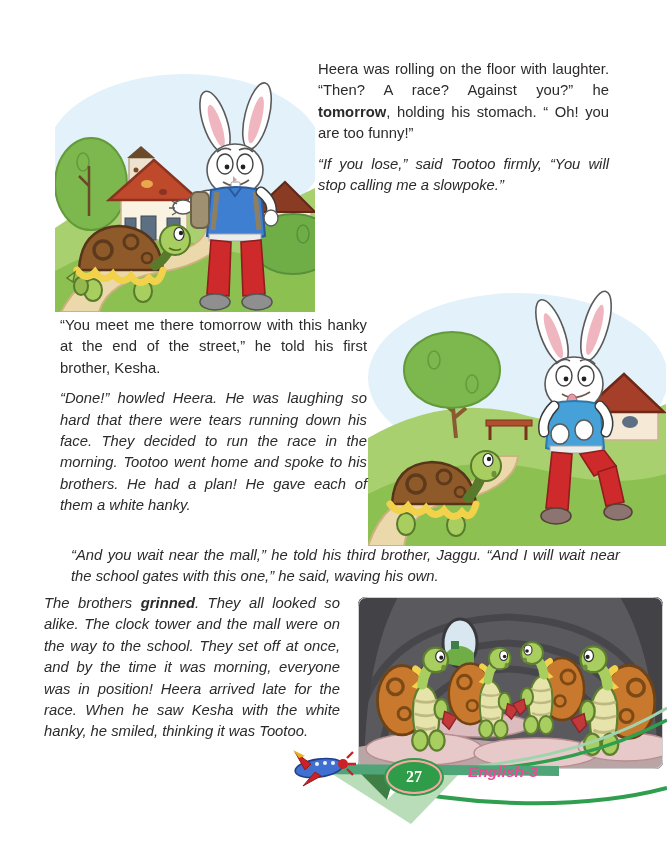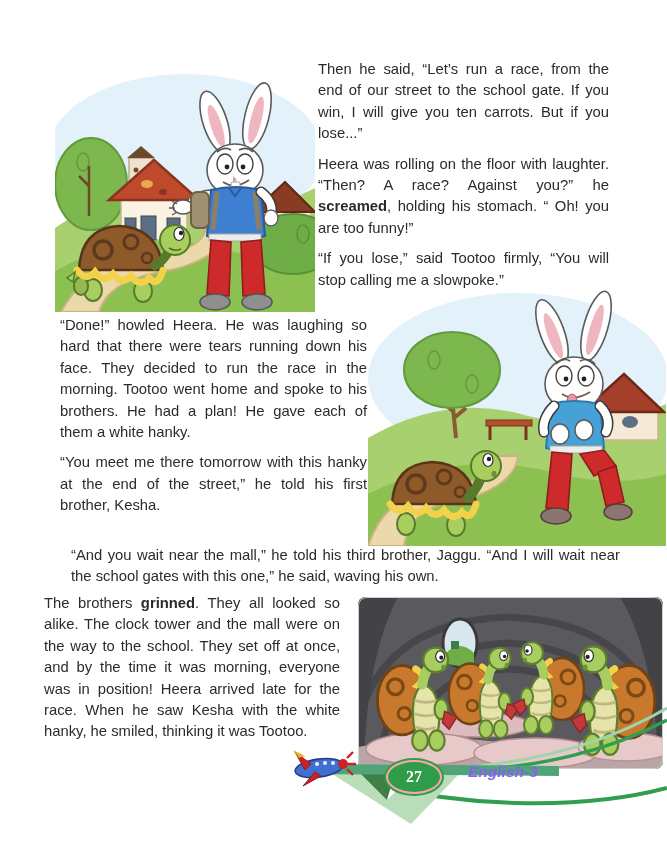--- a/index.html
+++ b/index.html
@@ -1,34 +1,34 @@
 <!DOCTYPE html>
 <html><head>
 <meta charset="utf-8">
 <style>
   html,body{margin:0;padding:0;background:#fff;}
   .page{position:relative;width:667px;height:847px;background:#ffffff;
         font-family:"Liberation Sans",sans-serif;color:#2d2a2b;overflow:hidden;}
   .abs{position:absolute;}
   .txt p{margin:0 0 9px 0;font-size:14.8px;line-height:21.4px;text-align:justify;}
-  .txt p:last-child{margin-bottom:0;}
+  .txt p:last-child{margin-bottom:0;font-style:italic;}
   b{font-weight:bold;}
   .col-topright{left:318px;top:59px;width:291px;}
   .col-midleft{left:60px;top:315px;width:307px;}
   .full-para{left:71px;top:545px;width:549px;}
   .col-botleft{left:44px;top:593px;width:296px;}
   .illus{display:block;}
   .illus1{left:55px;top:66px;}
   .illus2{left:368px;top:288px;}
   .illus3{left:358px;top:597px;}
   .page-badge{left:386px;top:760px;width:52px;height:30px;border-radius:50%;
       background:#2e9c48;border:2px solid #fca5a5;box-shadow:0 0 0 2px #2e9c48;
       display:flex;align-items:center;justify-content:center;
       font-family:"Liberation Serif",serif;font-weight:bold;font-size:16px;color:#ffffff;z-index:4;}
-  .book-title{left:468px;top:763px;font-style:italic;font-weight:bold;font-size:15.5px;color:#8b5cf6;z-index:4;}
+  .book-title{left:468px;top:763px;font-style:italic;font-weight:bold;font-size:15.5px;color:#ec4899;z-index:4;}
   .footer-art{left:283px;top:700px;z-index:2;}
 </style>
 </head>
 <body>
 
 <div class="page">
 
   <svg class="abs illus illus1" width="260" height="246" viewBox="0 0 260 246" role="img" aria-label="Heera the rabbit with a backpack talking to Tootoo the tortoise on a village path with houses and trees">
     <g>
       <ellipse cx="130" cy="88" rx="138" ry="80" fill="#e3f1fa"></ellipse>
@@ -113,22 +113,21 @@
       <ellipse cx="78" cy="130" rx="7" ry="8" fill="#ffffff" stroke="#5a5a5a" stroke-width="1.4"></ellipse>
       <rect x="16" y="146" width="52" height="7" fill="#ececec" stroke="#aaa"></rect>
       <path d="M18,152 L38,154 L36,208 L14,206 Z" fill="#ce2a2b" stroke="#8f1d1e" stroke-width="1.6"></path>
       <path d="M48,154 L68,152 L72,206 L50,208 Z" fill="#ce2a2b" stroke="#8f1d1e" stroke-width="1.6"></path>
       <ellipse cx="22" cy="214" rx="15" ry="8" fill="#8f8f8f" stroke="#555" stroke-width="1.6"></ellipse>
       <ellipse cx="64" cy="214" rx="15" ry="8" fill="#8f8f8f" stroke="#555" stroke-width="1.6"></ellipse>
     </g>
   </svg>
 
   <div class="abs txt col-topright">
-    <p>Then he said, “Let’s run a race, from the end of our street to the school gate. If you win, I will give you ten carrots. But if you lose...”</p>
-    <p><span>Heera was rolling on the floor with laughter. “Then? A race? Against you?” he </span><b>screamed</b><span>, holding his stomach. “ Oh! you are too funny!”</span></p>
+    <p><span>Heera was rolling on the floor with laughter. “Then? A race? Against you?” he </span><b>tomorrow</b><span>, holding his stomach. “ Oh! you are too funny!”</span></p>
     <p>“If you lose,” said Tootoo firmly, “You will stop calling me a slowpoke.”</p>
   </div>
 
   <svg class="abs illus illus2" width="298" height="258" viewBox="0 0 298 258" role="img" aria-label="Heera the rabbit laughing and holding his chest while Tootoo the tortoise watches near a tree and house">
     <g>
       <ellipse cx="150" cy="90" rx="150" ry="85" fill="#e3f1fa"></ellipse>
       <path d="M0,150 Q80,104 160,128 Q230,146 298,116 L298,258 L0,258 Z" fill="#a8d06e"></path>
       <path d="M0,206 Q95,158 190,186 Q250,200 298,186 L298,258 L0,258 Z" fill="#8cc152"></path>
     </g>
     <g>
@@ -190,22 +189,22 @@
       <rect x="22" y="150" width="52" height="7" fill="#ececec" stroke="#aaa"></rect>
       <path d="M24,156 L44,158 L40,214 L18,212 Z" fill="#ce2a2b" stroke="#8f1d1e" stroke-width="1.6"></path>
       <path d="M52,158 L76,154 L88,170 L66,180 Z" fill="#ce2a2b" stroke="#8f1d1e" stroke-width="1.6"></path>
       <path d="M70,176 L88,170 L96,206 L78,210 Z" fill="#ce2a2b" stroke="#8f1d1e" stroke-width="1.6"></path>
       <ellipse cx="28" cy="220" rx="15" ry="8" fill="#8c7570" stroke="#554038" stroke-width="1.6"></ellipse>
       <ellipse cx="90" cy="216" rx="14" ry="8" fill="#8c7570" stroke="#554038" stroke-width="1.6"></ellipse>
     </g>
   </svg>
 
   <div class="abs txt col-midleft">
+    <p>“You meet me there tomorrow with this hanky at the end of the street,” he told his first brother, Kesha.</p>
     <p>“Done!” howled Heera. He was laughing so hard that there were tears running down his face. They decided to run the race in the morning. Tootoo went home and spoke to his brothers. He had a plan! He gave each of them a white hanky.</p>
-    <p>“You meet me there tomorrow with this hanky at the end of the street,” he told his first brother, Kesha.</p>
   </div>
 
   <div class="abs txt full-para">
     <p>“And you wait near the mall,” he told his third brother, Jaggu.  “And I will wait near the school gates with this one,” he said, waving his own.</p>
   </div>
 
   <div class="abs txt col-botleft">
     <p><span>The brothers </span><b>grinned</b><span>. They all looked so alike. The clock tower and the mall were on the way to the school. They set off at once, and by the time it was morning, everyone was in position! Heera arrived late for the race. When he saw Kesha with the white hanky, he smiled, thinking it was Tootoo.</span></p>
   </div>
 

